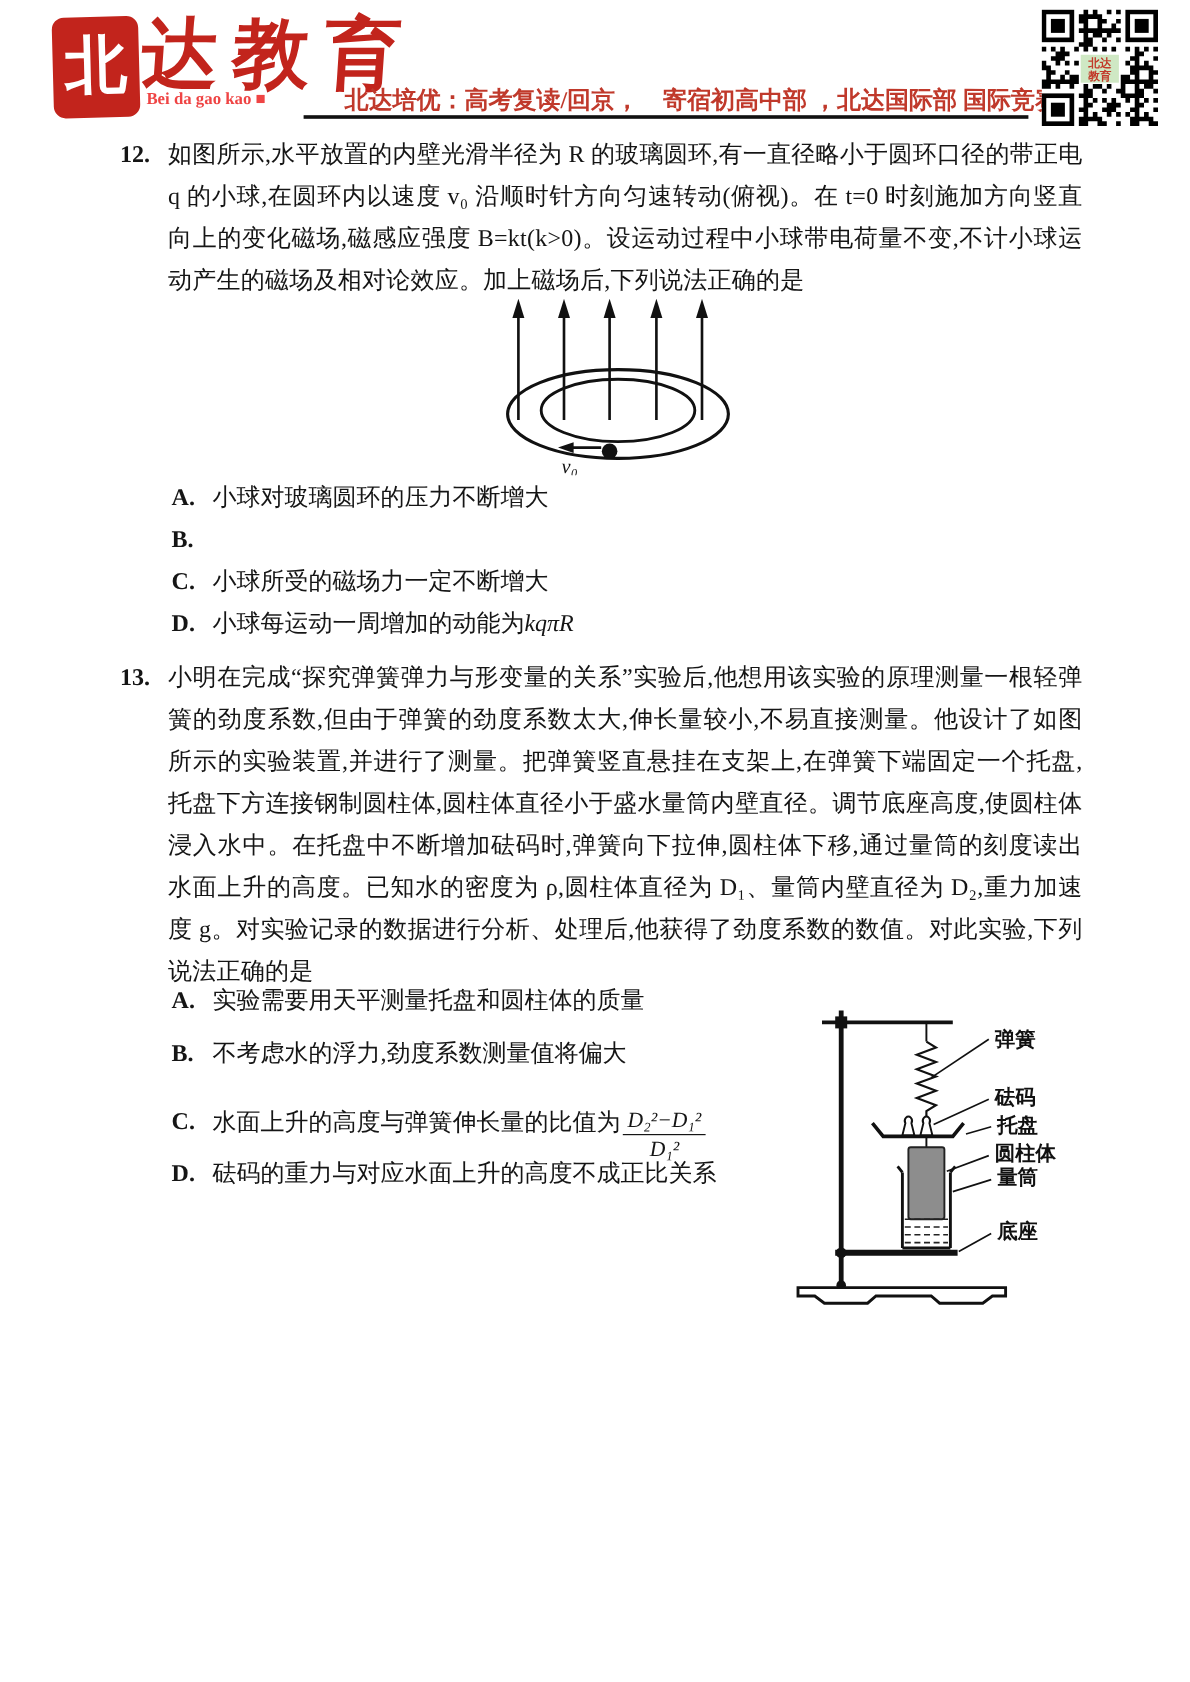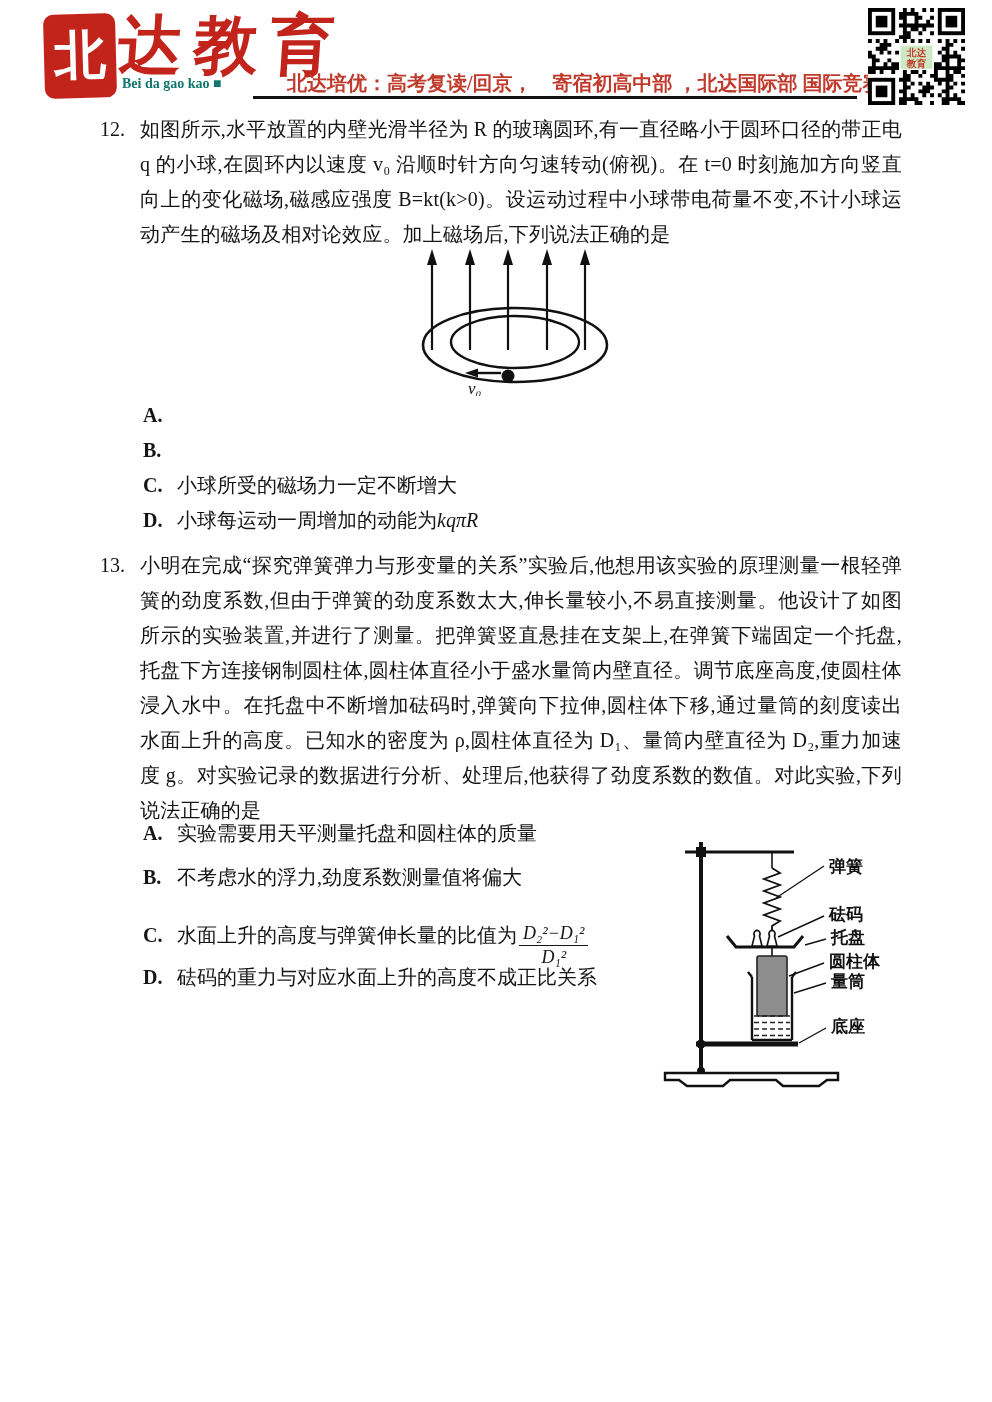--- a/index.html
+++ b/index.html
@@ -4,27 +4,27 @@
 <style>
   html,body{margin:0;padding:0;background:#e8e8e8;}
   .page{position:relative;width:992px;height:1402px;margin:0 auto;background:#ffffff;overflow:hidden;
         font-family:"Liberation Serif","DejaVu Serif",serif;color:#151515;}
   
   .seal{position:absolute;left:44px;top:14px;width:72px;height:84px;background:#c2241c;border-radius:10px;
         transform:rotate(-1.5deg);display:flex;align-items:center;justify-content:center;}
   .seal-char{color:#fff;font-size:52px;font-weight:700;line-height:1;}
   .logo-chars{position:absolute;left:118px;top:2px;font-size:64px;font-weight:700;color:#c2241c;
         letter-spacing:12px;transform:skewX(-4deg);white-space:nowrap;}
-  .logo-sub{position:absolute;left:122px;top:76px;font-size:14px;font-weight:600;color:#0f766e;}
+  .logo-sub{position:absolute;left:122px;top:76px;font-size:14px;font-weight:600;color:#ef4444;}
   .tagline{position:absolute;left:287px;top:70px;font-size:20px;font-weight:600;color:#c0392b;white-space:nowrap;}
   .header-rule{position:absolute;left:253px;top:96px;width:604px;height:3px;background:#111;}
   .qr{position:absolute;left:868px;top:8px;width:97px;height:97px;}
   
   .qblock{position:absolute;left:100px;width:802px;display:flex;}
-  .qnum{width:40px;font-size:20px;font-weight:400;line-height:35px;flex:none;}
+  .qnum{width:40px;font-size:20px;font-weight:700;line-height:35px;flex:none;}
   .qtext{flex:1;font-size:20px;line-height:35px;text-align:justify;letter-spacing:0.2px;}
   #q12{top:112px;}
   #q13{top:548px;}
   .opt-row{position:absolute;display:flex;align-items:baseline;white-space:nowrap;}
   .opt-letter{font-size:20px;font-weight:700;width:34px;flex:none;}
   .opt-text{font-size:20px;}
   .formula{font-style:italic;}
   .frac{display:inline-block;vertical-align:middle;text-align:center;font-size:18px;line-height:1.15;
         font-style:italic;margin-left:2px;margin-top:19px;}
   .frac .num{display:block;border-bottom:1.6px solid #151515;padding:0 4px 1px;}
@@ -105,20 +105,21 @@
     <g>
       <line x1="81" y1="127" x2="56" y2="127" stroke="#111" stroke-width="2.4"></line>
       <polygon points="58,122.5 58,131.5 45,127" fill="#111"></polygon>
     </g>
     <text x="48" y="148" class="v0-label">v₀</text>
   </svg>
 
   <div id="q12-options">
     <div class="opt-row" style="top:0;">
       <span class="opt-letter">A.</span>
+      <span class="opt-text">小球对玻璃圆环的压力不断增大</span>
     </div>
     <div class="opt-row" style="top:35px;">
       <span class="opt-letter">B.</span>
     </div>
     <div class="opt-row" style="top:70px;">
       <span class="opt-letter">C.</span>
       <span class="opt-text">小球所受的磁场力一定不断增大</span>
     </div>
     <div class="opt-row" style="top:105px;">
       <span class="opt-letter">D.</span>

